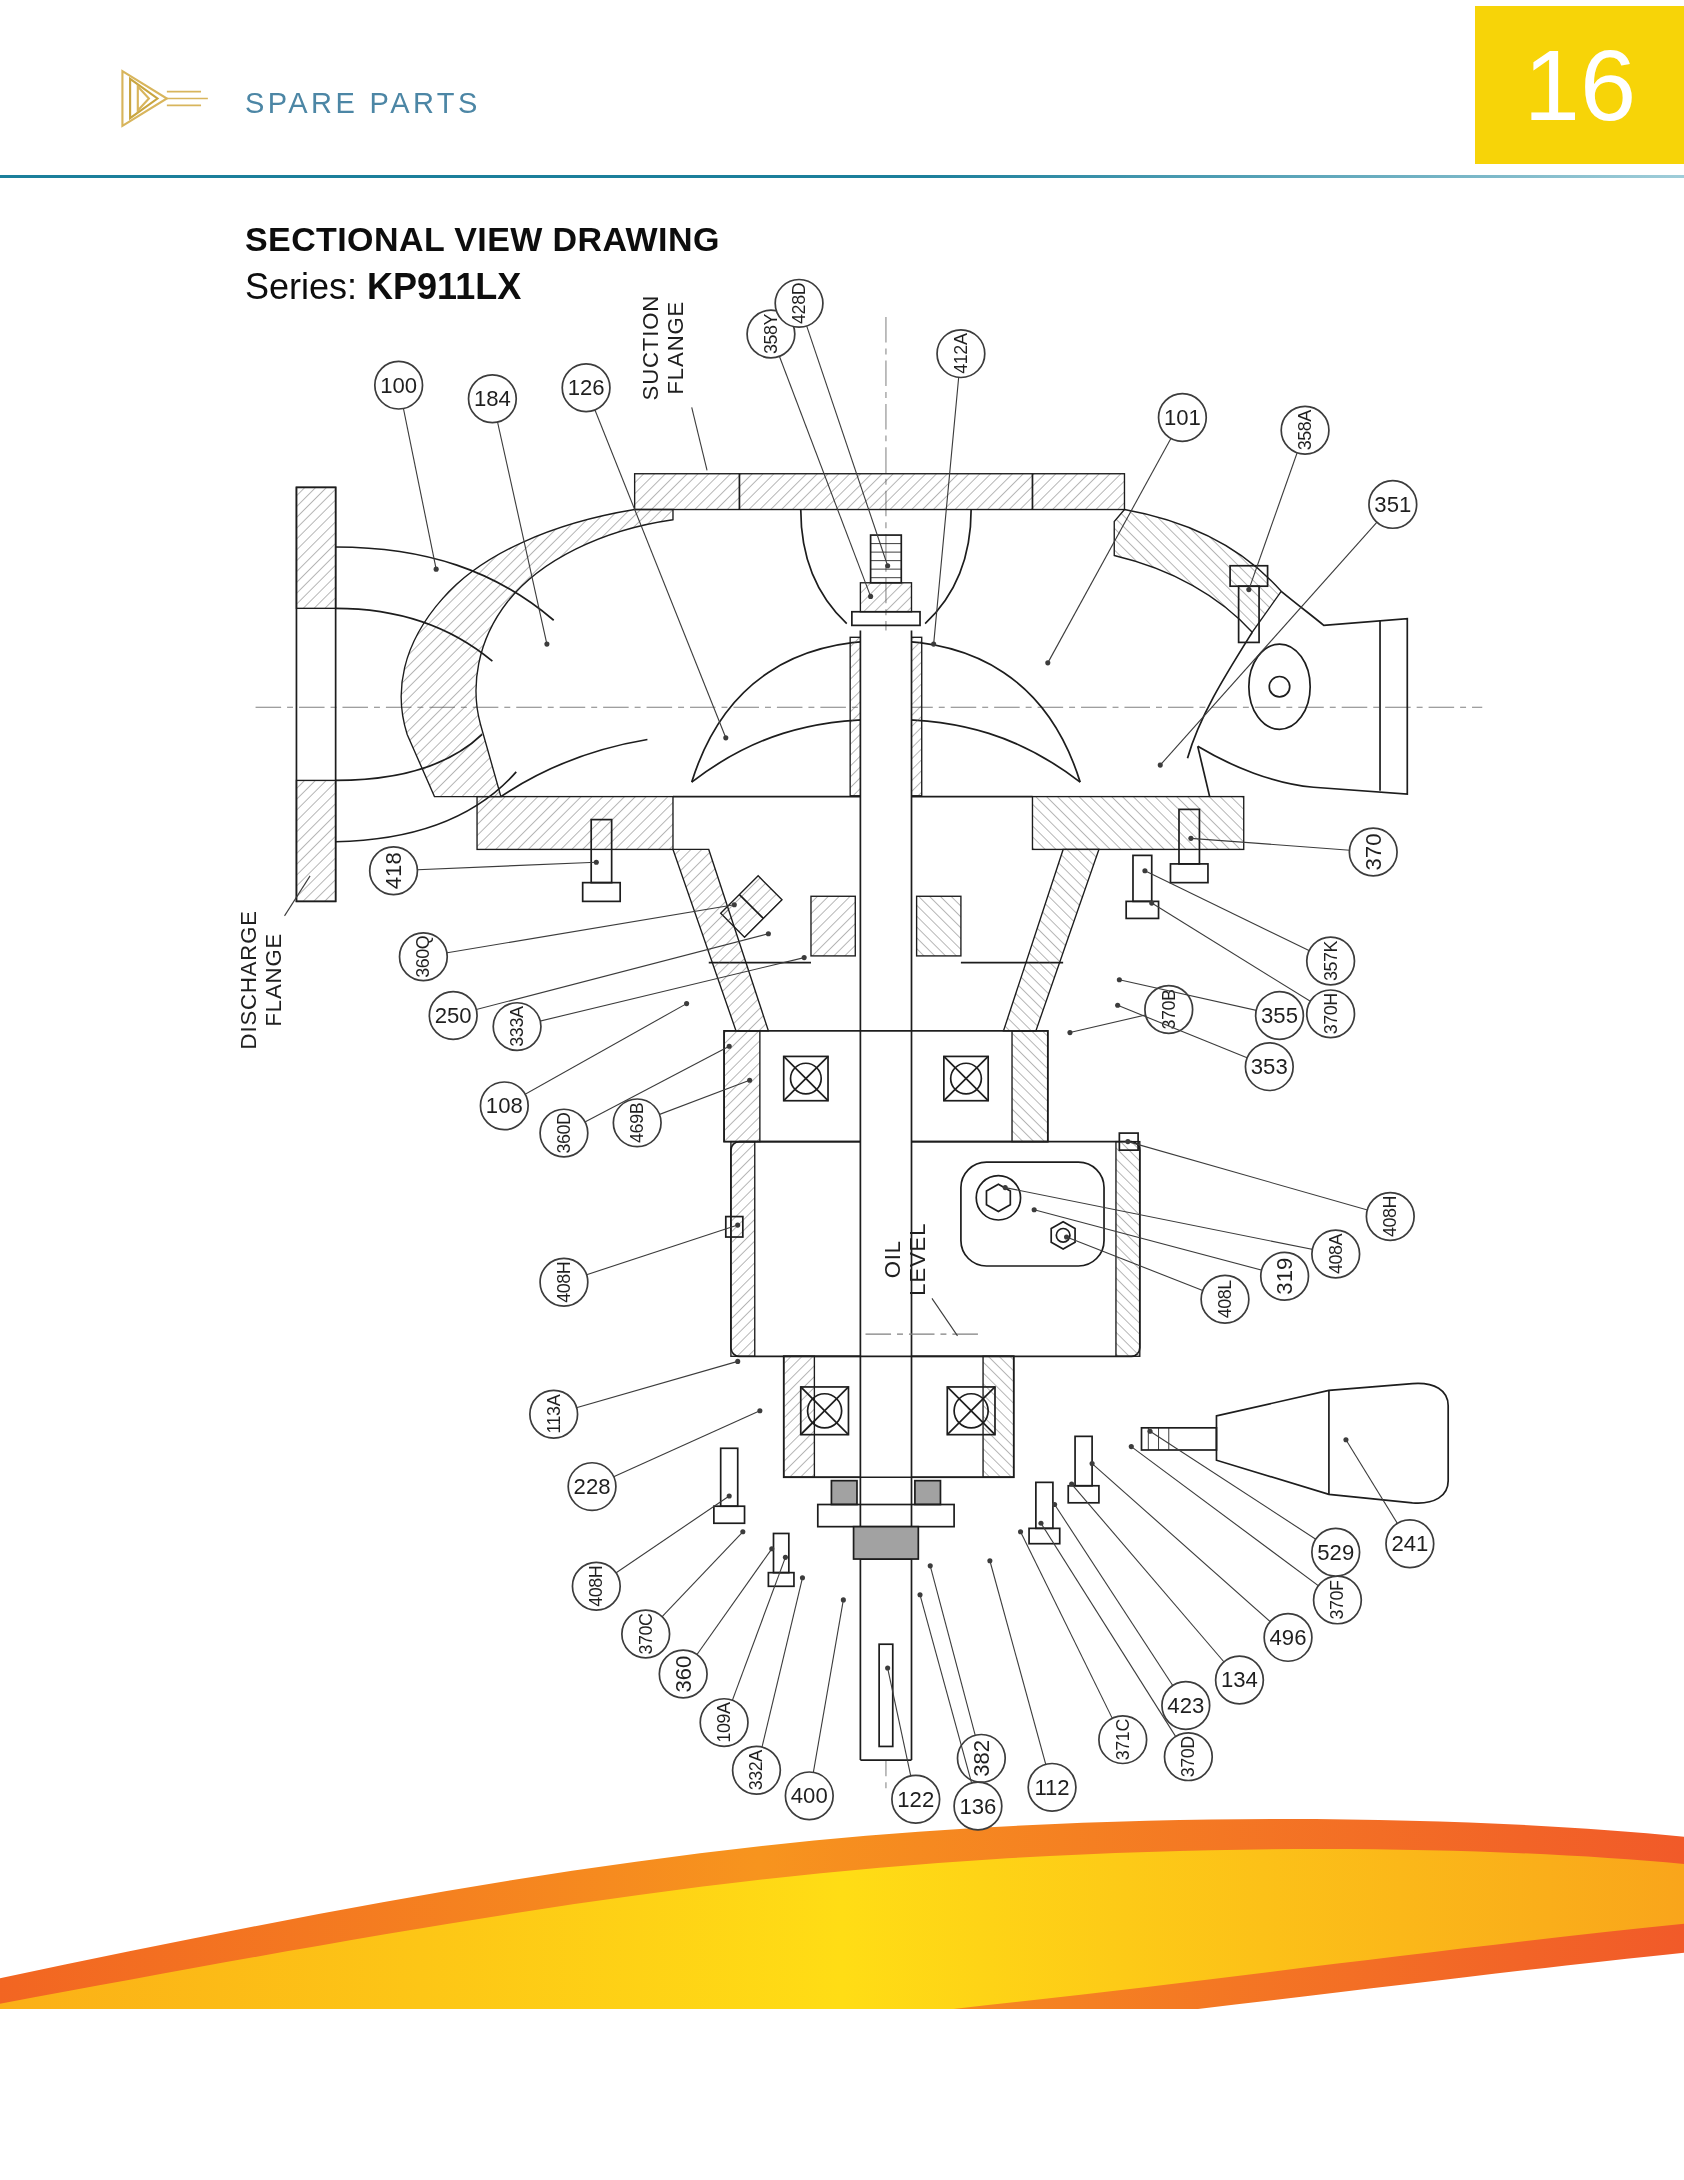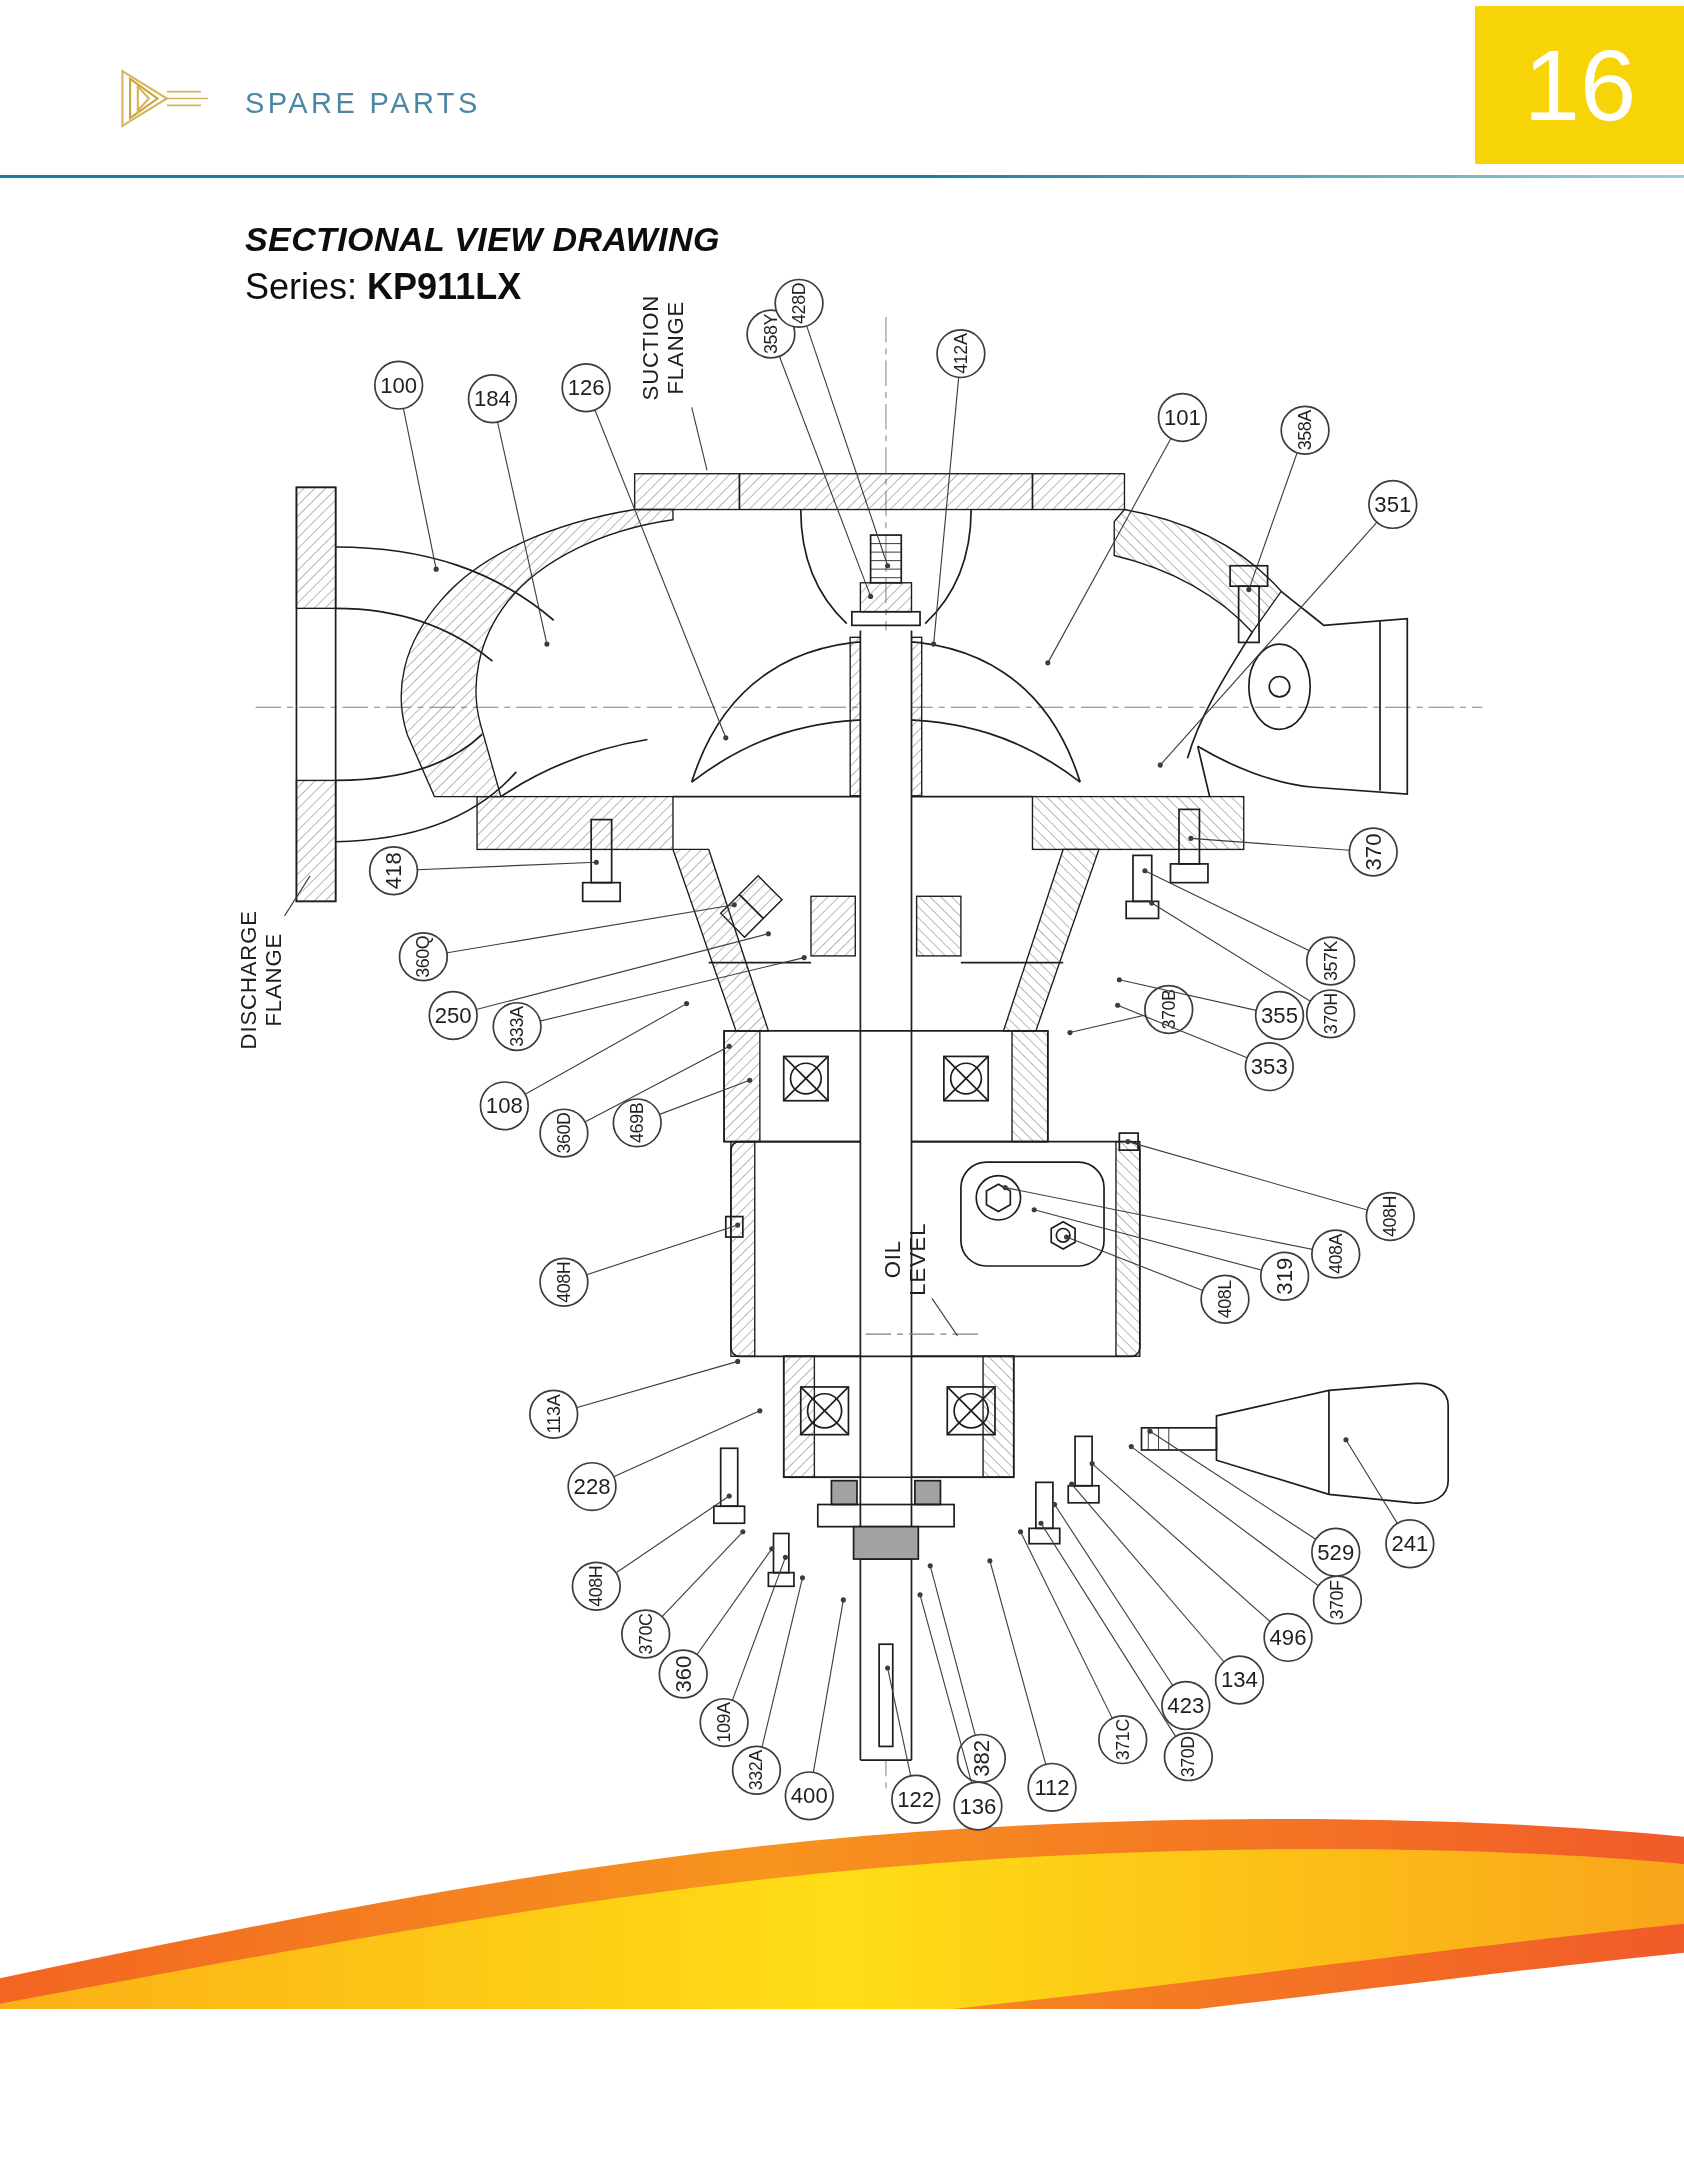--- a/index.html
+++ b/index.html
@@ -9,21 +9,21 @@
   .hdr-icon{position:absolute;left:119px;top:66px;}
   .hdr-label{position:absolute;left:245px;top:87px;font-size:29px;letter-spacing:3.4px;
              color:#4c86a5;font-weight:400;}
   .page-tab{position:absolute;right:0;top:0;width:210px;height:158px;background:#F7D408;
             display:flex;align-items:center;justify-content:center;margin-top:6px;}
   .page-tab span{color:#ffffff;font-size:101px;line-height:1;font-weight:400;}
   .hdr-rule{position:absolute;left:0;top:175px;width:1685px;height:2.6px;
             background:linear-gradient(90deg,#1b7f9b 0%,#1b7f9b 55%,#9fcdd9 100%);}
   
   .title-block{position:absolute;left:245px;top:220px;color:#0d0d0d;}
-  .title-block h1{margin:0;font-size:34px;font-weight:700;letter-spacing:0.4px;font-style:italic;}
+  .title-block h1{margin:0;font-size:34px;font-weight:700;letter-spacing:0.4px;}
   .series-line{margin-top:6.8px;font-size:36px;}
   .series-line .val{font-weight:700;}
   
   #drawing{position:absolute;left:0;top:0;width:1685px;height:2181px;z-index:2;}
   #drawing path,#drawing rect,#drawing line,#drawing circle,#drawing ellipse,#drawing polygon{
       stroke:#1d1d1d;stroke-width:2;fill:none;}
   #drawing line.pline{stroke:#555;stroke-width:1;}
   #drawing .hatched{fill:url(#hatch);stroke-width:1.6;}
   #drawing .hatchedB{fill:url(#hatchB);stroke-width:1.6;}
   #drawing .cl{stroke:#808080;stroke-width:1.2;stroke-dasharray:30 7 7 7;}

